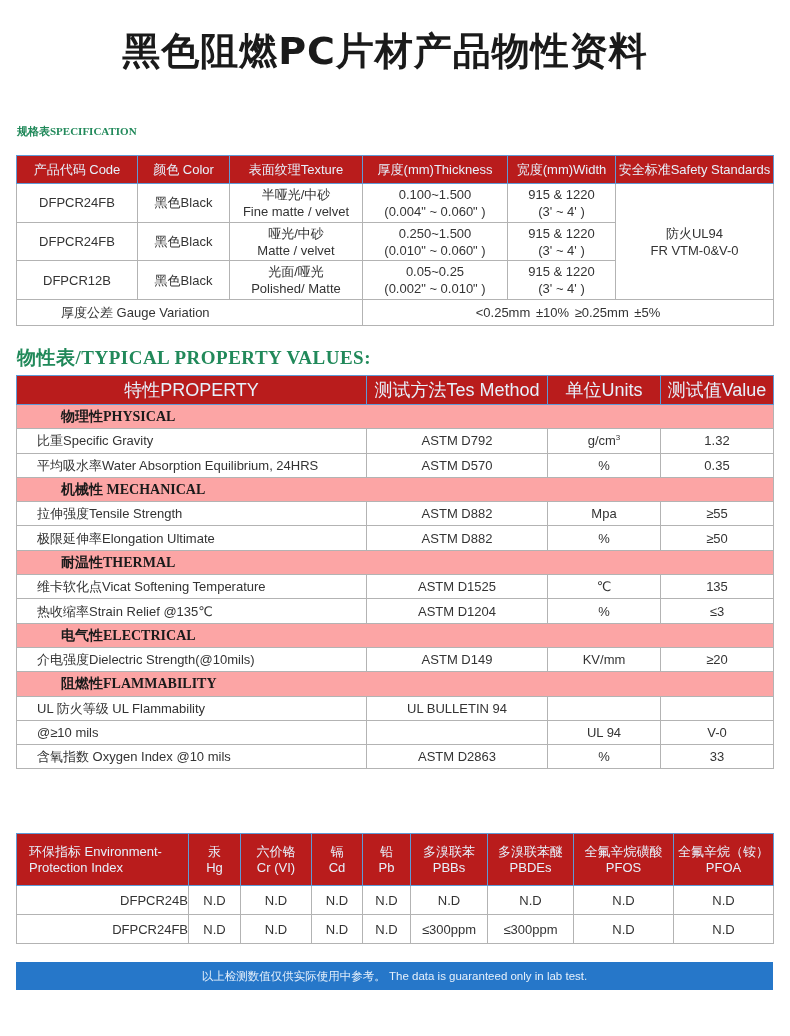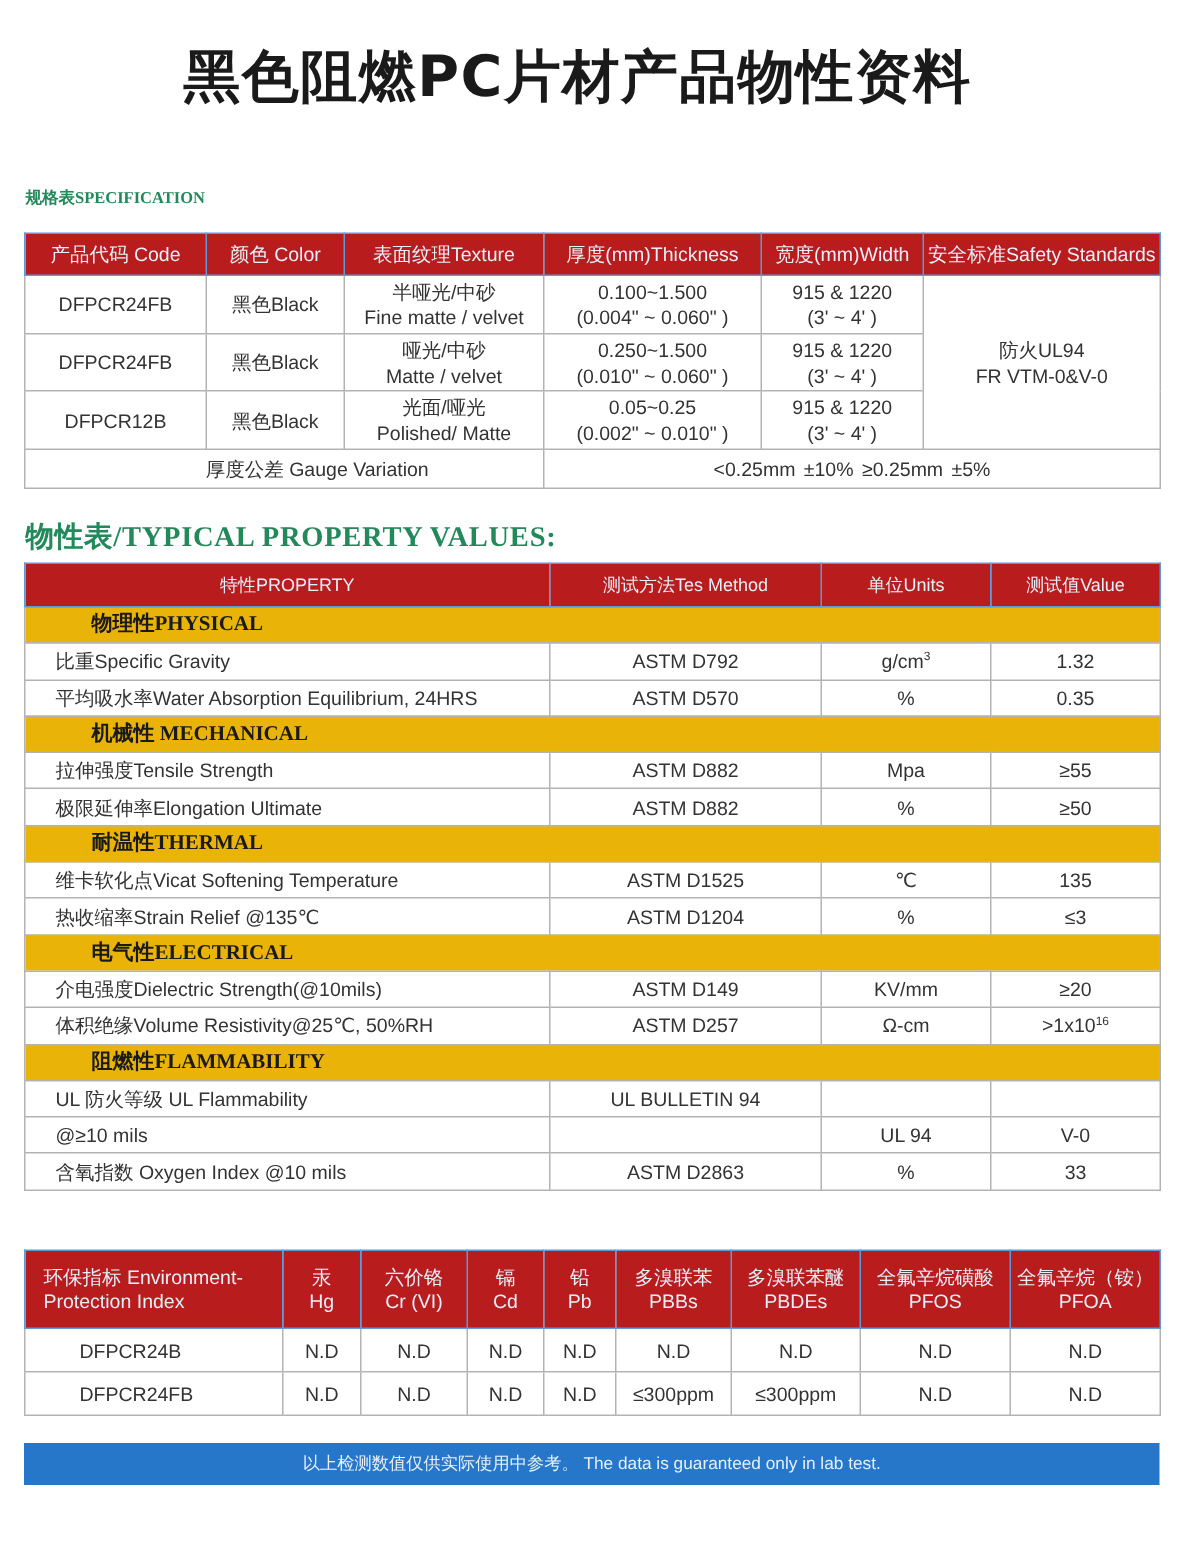--- a/index.html
+++ b/index.html
@@ -20,40 +20,40 @@
 
   table { position: absolute; left: 16px; border-collapse: collapse; table-layout: fixed; }
   td, th { border: 1px solid #b3b3b3; text-align: center; vertical-align: middle; font-weight: normal; font-size: 13px; color: #333; line-height: 17px; }
   th { background: #b91c1c; color: #e6f0fb; border-color: #5f9ad6; }
 
   
   #spec-table { top: 155px; width: 757px; }
   #spec-table th { height: 28px; font-size: 13px; }
   #spec-table td { height: 38.7px; }
   #spec-table tr.gauge td { height: 26px; }
-  #spec-table td.gauge-label { text-align: center; padding-left: 44px; }
+  #spec-table td.gauge-label { text-align: left; padding-left: 44px; }
   #spec-table td.gauge-value { word-spacing: 2px; }
 
   
   #prop-table { top: 375px; width: 757px; }
-  #prop-table th { height: 29px; font-size: 12px; }
+  #prop-table th { height: 29px; font-size: 18px; }
   #prop-table td { height: 24.3px; font-size: 13px; }
   #prop-table td.prop-name { text-align: left; padding-left: 20px; }
   #prop-table tr.group td {
-    background: #eab308; text-align: left; padding-left: 44px;
+    background: #fca5a5; text-align: left; padding-left: 44px;
     font-family: "Liberation Serif", "DejaVu Serif", serif; font-weight: bold; color: #1a1a1a; font-size: 14px;
   }
   sup { font-size: 8px; line-height: 0; vertical-align: 5px; }
 
   
   #env-table { top: 833px; width: 757px; }
   #env-table th { height: 52px; font-size: 13px; line-height: 16px; }
   #env-table th.env-first { text-align: left; padding-left: 12px; }
   #env-table td { height: 29px; }
-  #env-table td.env-code { text-align: left; padding-left: 36px; }
+  #env-table td.env-code { text-align: right; padding-left: 22px; }
 
   .footer-bar {
     position: absolute; left: 16px; top: 962px; width: 757px; height: 28px;
     background: #2677c9; color: #e6f0fb; font-size: 11.5px; text-align: center; line-height: 28px;
   }
 </style>
 </head>
 <body>
 
 <div class="page-title">黑色阻燃PC片材产品物性资料</div>
@@ -201,26 +201,20 @@
         <td><span>≤3</span><sup></sup></td>
       </tr>
       <tr class="group">
         <td colspan="4">电气性ELECTRICAL</td>
       </tr>
       <tr>
         <td class="prop-name"><span>介电强度Dielectric Strength(@10mils)</span></td>
         <td><span>ASTM D149</span></td>
         <td><span>KV/mm</span><sup></sup></td>
         <td><span>≥20</span><sup></sup></td>
-      </tr>
-      <tr>
-        <td class="prop-name"><span>体积绝缘Volume Resistivity@25℃, 50%RH</span></td>
-        <td><span>ASTM D257</span></td>
-        <td><span>Ω-cm</span><sup></sup></td>
-        <td><span>&gt;1x10</span><sup>16</sup></td>
       </tr>
       <tr class="group">
         <td colspan="4">阻燃性FLAMMABILITY</td>
       </tr>
       <tr>
         <td class="prop-name"><span>UL 防火等级 UL Flammability</span></td>
         <td><span>UL BULLETIN 94</span></td>
         <td><span></span><sup></sup></td>
         <td><span></span><sup></sup></td>
       </tr>

